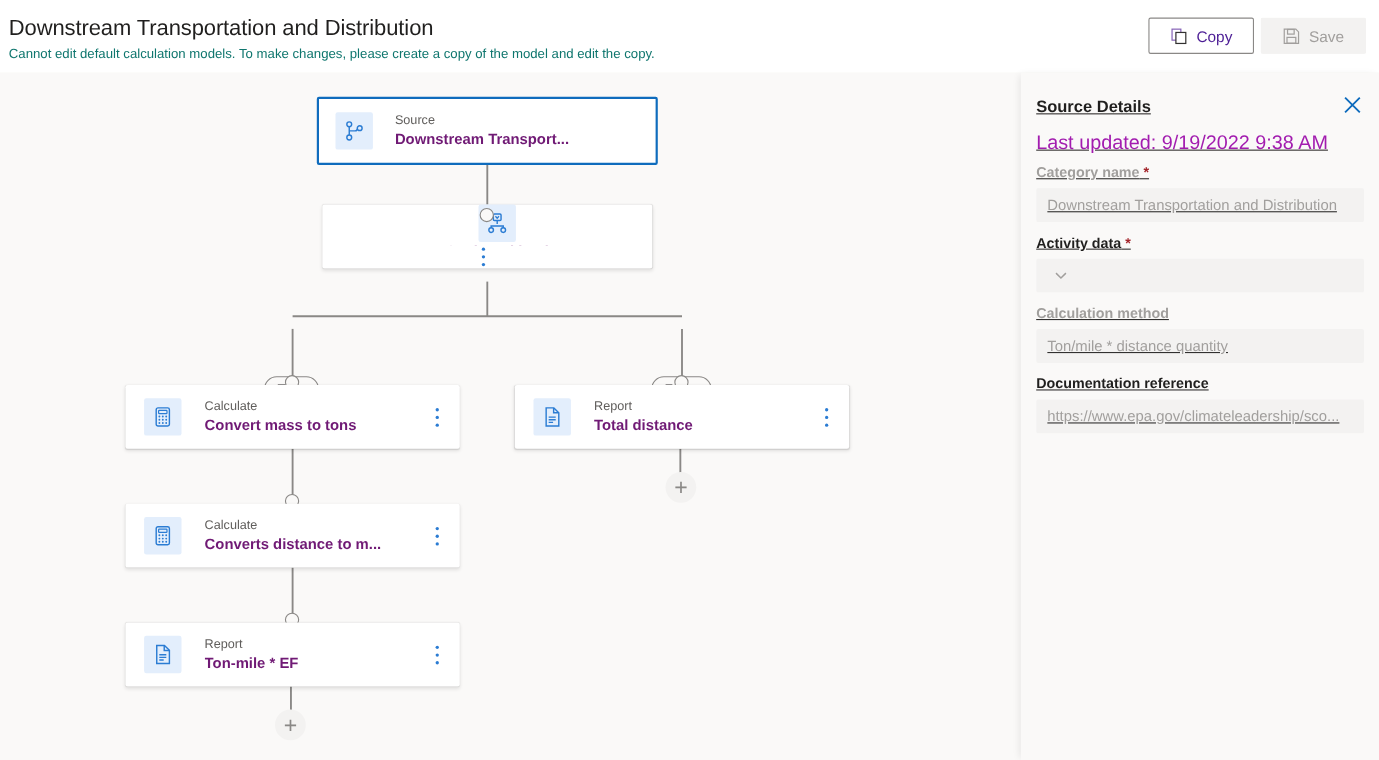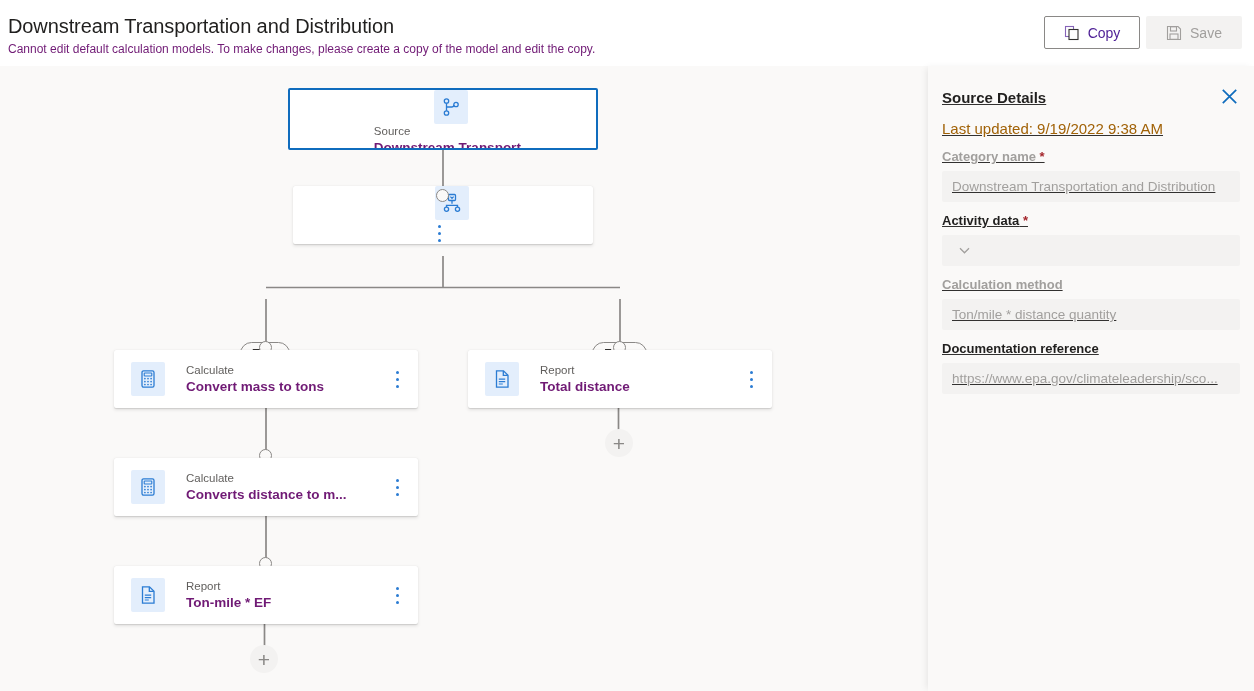--- a/index.html
+++ b/index.html
@@ -34,21 +34,21 @@
   .page-title {
     font-size: 20px;
     font-weight: 400;
     color: #201f1e;
     letter-spacing: -0.1px;
     line-height: 26px;
   }
   .page-subtitle {
     font-size: 12px;
     font-weight: 400;
-    color: #701a75;
+    color: #0f766e;
     margin-top: 2px;
     line-height: 16px;
   }
 
   .header-actions {
     position: absolute;
     right: 12px;
     top: 16px;
     display: flex;
     gap: 6px;
@@ -101,21 +101,20 @@
     background: #ffffff;
     border-radius: 2px;
     box-shadow: 0 1.6px 3.6px rgba(0,0,0,0.10), 0 0.3px 0.9px rgba(0,0,0,0.10);
     display: flex;
     align-items: center;
     cursor: pointer;
   }
   .node.selected {
     border: 2px solid #0f6cbd;
     box-shadow: none;
-    flex-direction: column;
   }
   .node-icon {
     width: 34px;
     height: 34px;
     background: #e3eefc;
     border-radius: 2px;
     display: flex;
     align-items: center;
     justify-content: center;
     flex: 0 0 34px;
@@ -229,22 +228,22 @@
     line-height: 20px;
   }
   .panel-close {
     width: 26px; height: 26px;
     display: flex; align-items: center; justify-content: center;
     cursor: pointer;
     margin-top: -3px;
     margin-right: -2px;
   }
   .panel-sub {
-    font-size: 15px;
-    color: #a16207;
+    font-size: 18px;
+    color: #a21caf;
     margin-top: 9px;
     line-height: 18px;
   }
   .field { margin-top: 10px; }
   .field-label {
     font-size: 13px;
     font-weight: 700;
     color: #a19f9d;
     line-height: 18px;
     margin-bottom: 5px;

